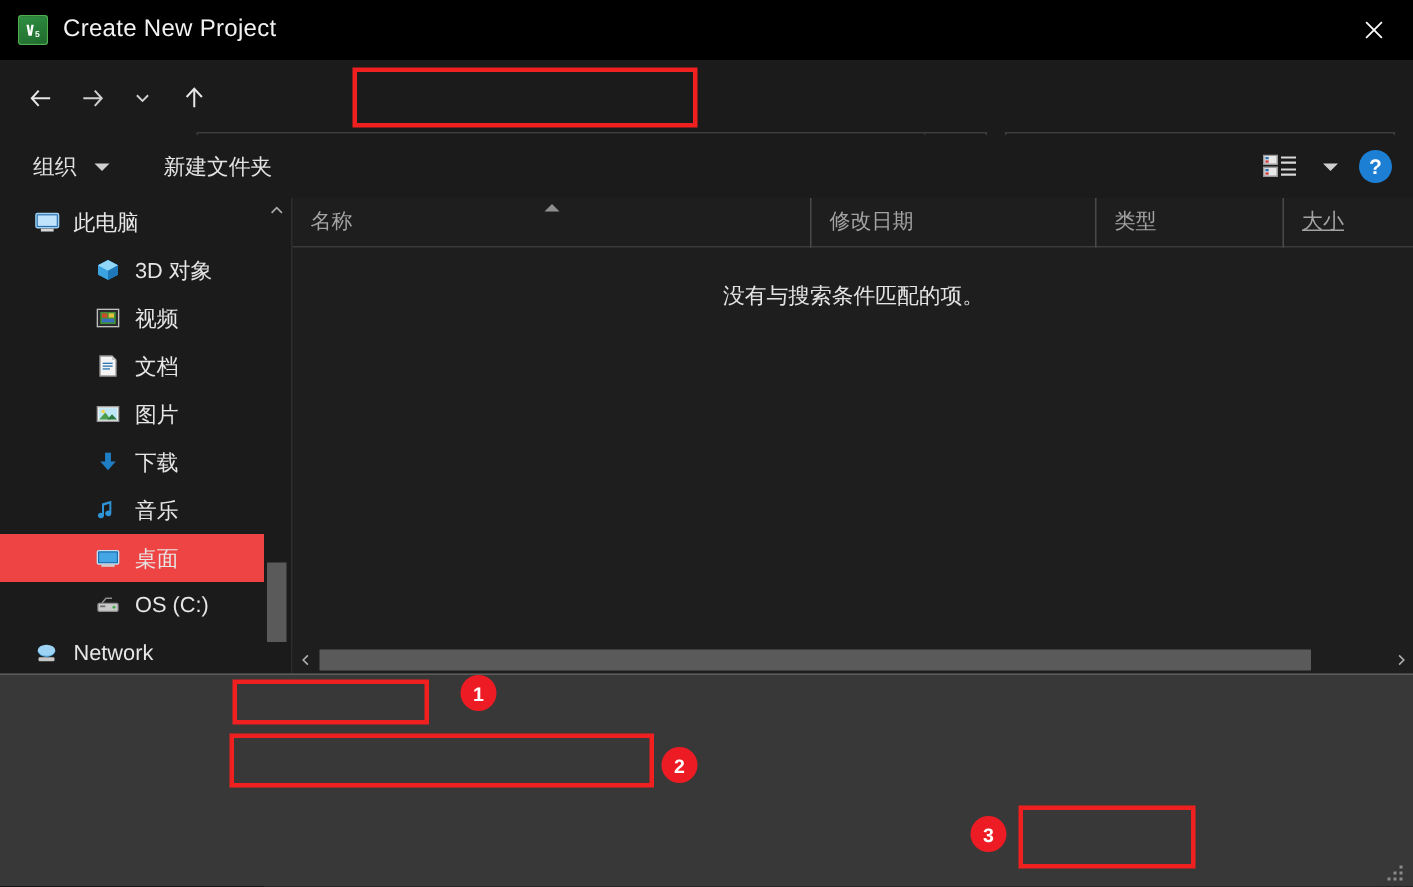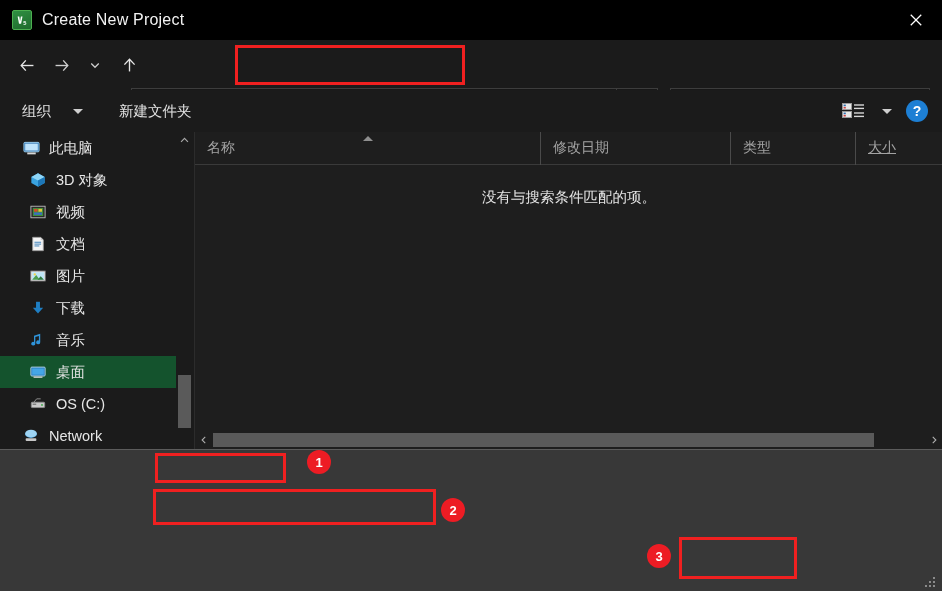--- a/index.html
+++ b/index.html
@@ -98,21 +98,21 @@
   .searchbox .sicon { margin-left: 12px; color: #b9b9b9; display: flex; }
   .searchbox .stext { margin-left: 12px; color: #bdbdbd; font-size: 14.5px; }
 
   
   .toolbar {
     position: absolute; left: 0; top: 90px; width: 942px; height: 42px;
     background: #1b1b1b;
     display: flex; align-items: center;
   }
   .tb-item {
-    color: #e3e3e3; font-size: 14.5px; display: flex; align-items: center; gap: 22px;
+    color: #e3e3e3; font-size: 14.5px; display: flex; align-items: center; gap: 12px;
   }
   .tb-organize { margin-left: 22px; }
   .tb-newfolder { margin-left: 36px; }
   .caret-down {
     width: 0; height: 0; border-left: 5px solid transparent; border-right: 5px solid transparent;
     border-top: 5px solid #cfcfcf;
   }
   .tb-right {
     position: absolute; right: 14px; top: 0; height: 42px; display: flex; align-items: center; gap: 14px;
   }
@@ -132,22 +132,22 @@
 
   
   .sidebar {
     position: absolute; left: 0; top: 0; width: 176px; height: 317px;
     background: #1b1b1b; overflow: hidden;
   }
   .side-item {
     height: 32px; display: flex; align-items: center; color: #e6e6e6; font-size: 14.5px;
     padding-left: 22px;
   }
-  .side-item.sub { padding-left: 29px; }
-  .side-item.selected { background: #14532d; }
+  .side-item.sub { padding-left: 63px; }
+  .side-item.selected { background: #ef4444; }
   .side-ico {
     width: 18px; height: 18px; margin-right: 9px; flex: 0 0 18px;
     display: flex; align-items: center; justify-content: center;
   }
   .side-label { white-space: nowrap; }
 
   
   .side-scroll {
     position: absolute; left: 176px; top: 0; width: 17px; height: 317px;
     background: #1b1b1b;

